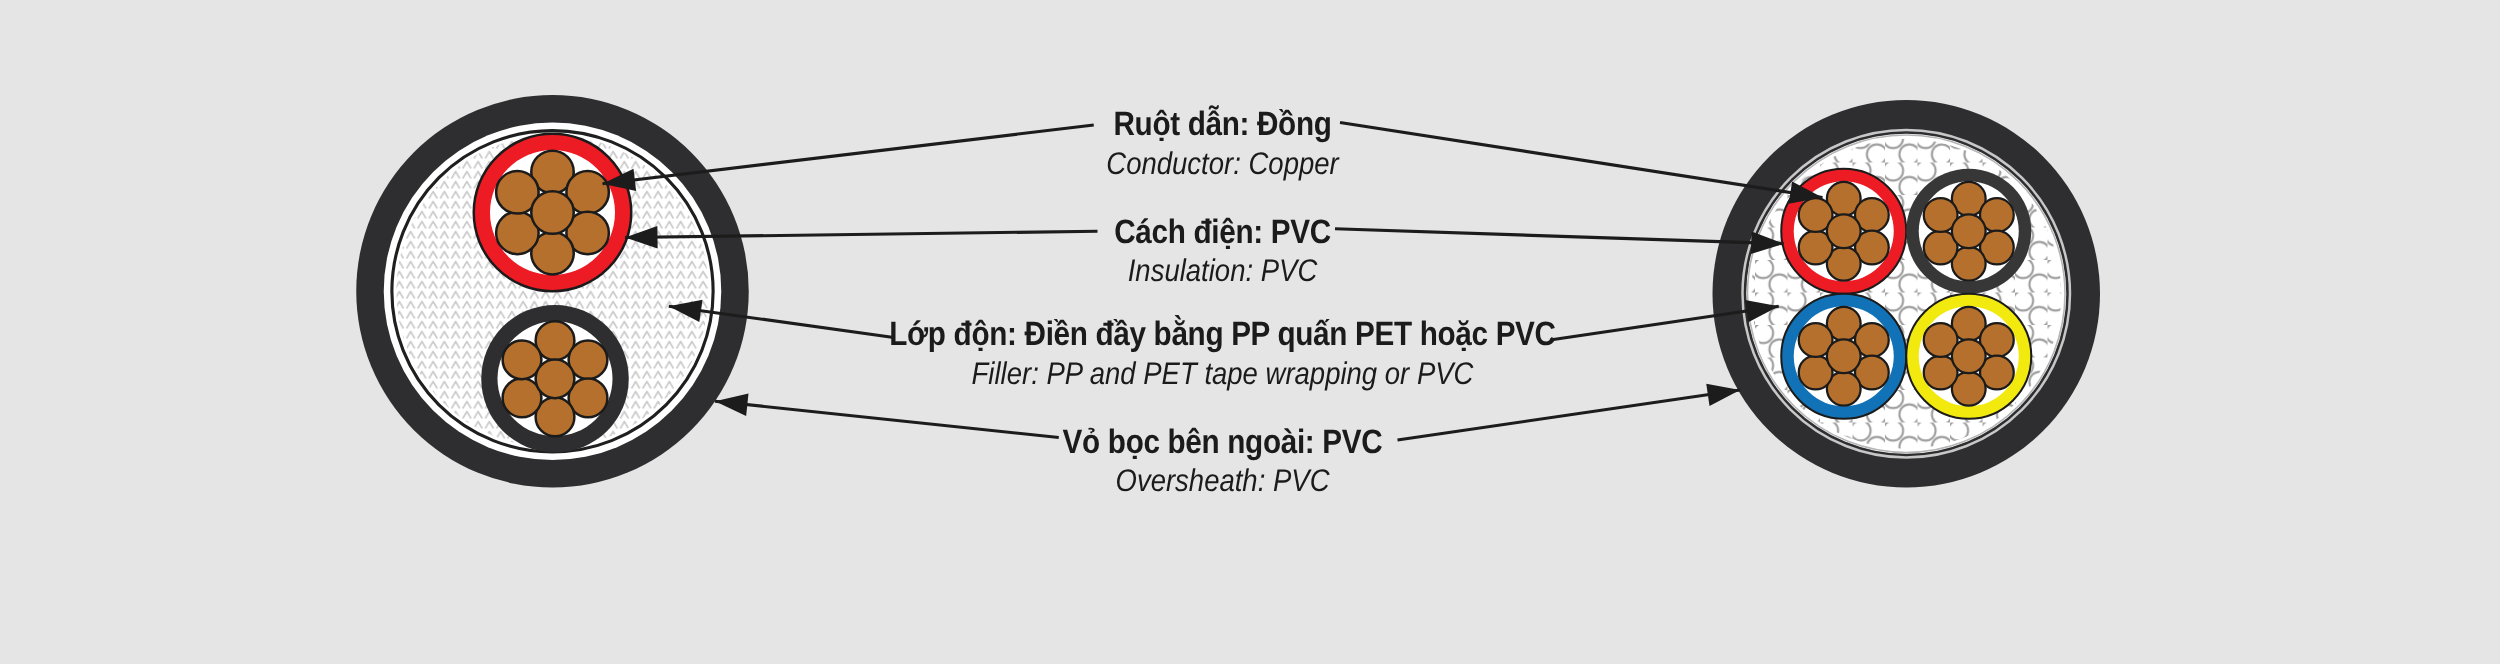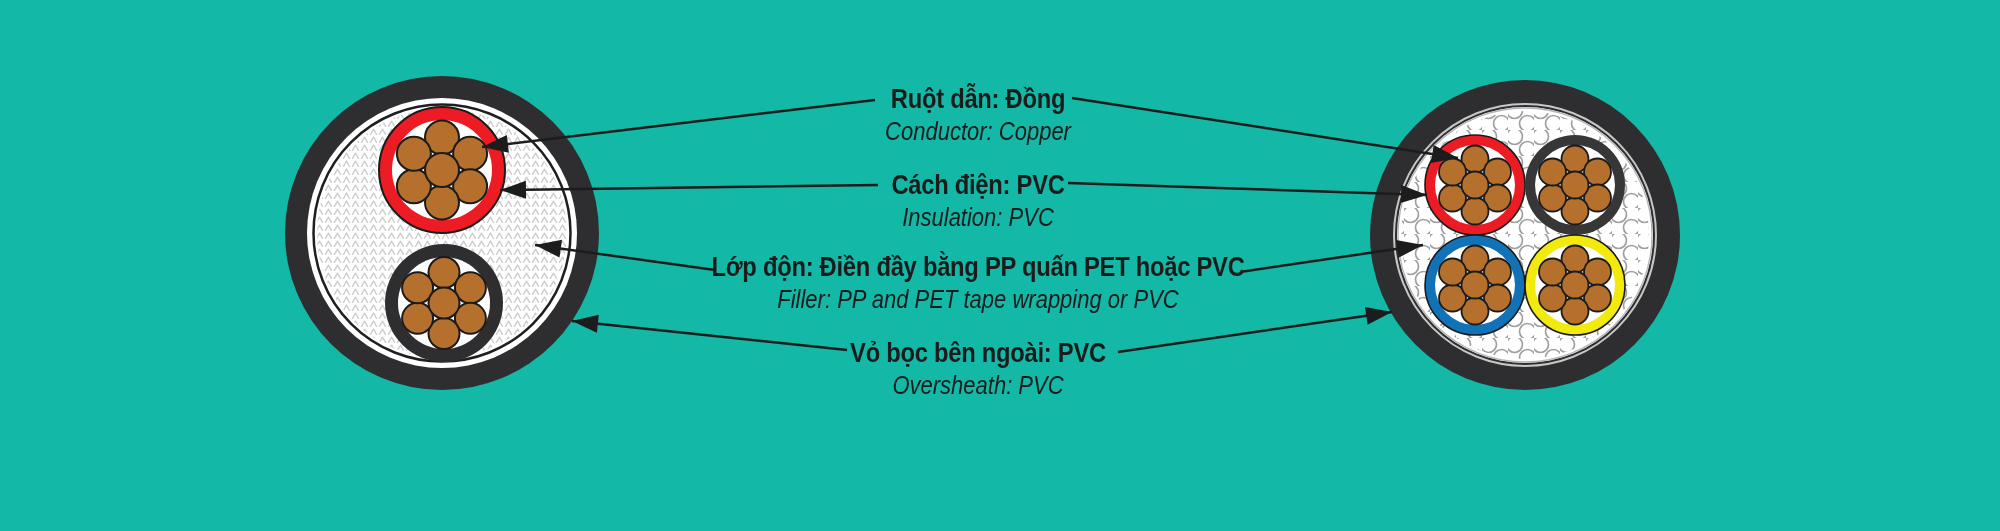--- a/index.html
+++ b/index.html
@@ -1,20 +1,20 @@
 <!DOCTYPE html>
 <html><head>
 <meta charset="utf-8">
 <style>
   html, body { margin: 0; padding: 0; background: #ffffff; }
   .stage {
     position: relative;
     width: 2000px;
     height: 531px;
-    background: #14b8a6;
+    background: #e5e5e5;
     overflow: hidden;
     font-family: "Liberation Sans", sans-serif;
   }
   .stage svg { position: absolute; left: 0; top: 0; }
   .label {
     position: absolute;
     left: 978px;
     transform: translateX(-50%) scaleX(0.88);
     text-align: center;
     color: #1b1b1b;

